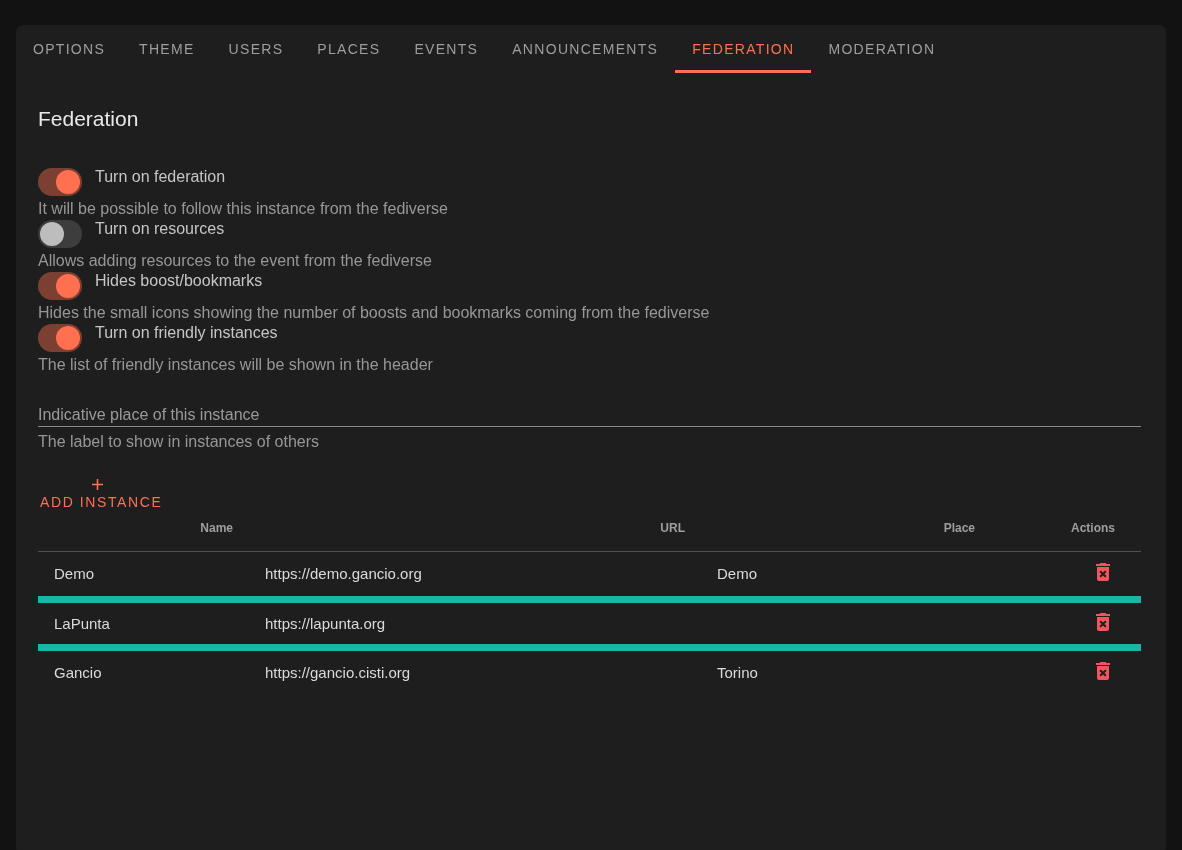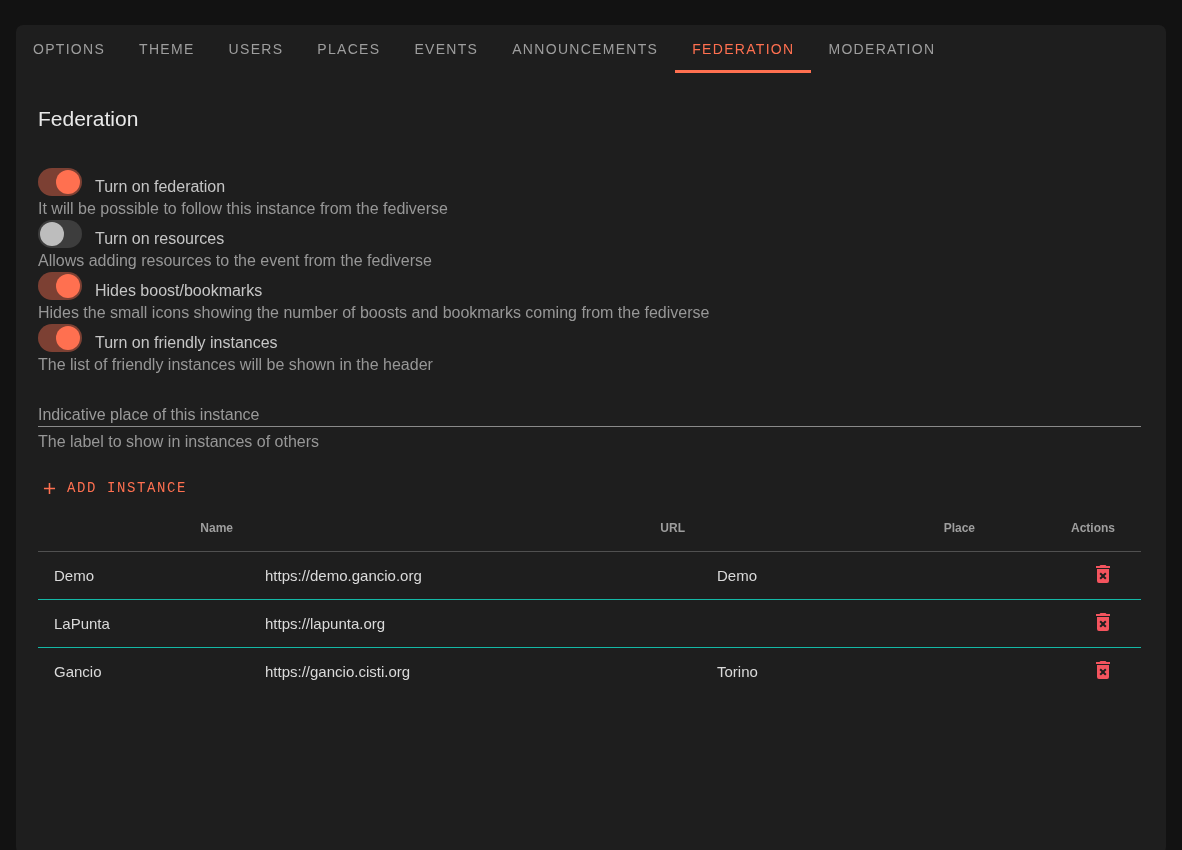--- a/index.html
+++ b/index.html
@@ -52,21 +52,21 @@
     font-size: 21px;
     line-height: 21px;
     font-weight: 400;
     color: #e9e9e9;
   }
   
   .switch-block { margin-top: 4px; }
   .switch-block.first { margin-top: 39px; }
   .switch-row {
     display: flex;
-    align-items: flex-end;
+    align-items: flex-start;
     height: 28px;
   }
   .toggle {
     position: relative;
     width: 44px; height: 28px;
     border-radius: 14px;
     cursor: pointer;
     flex: 0 0 auto;
   }
   .toggle[data-state="on"]  { background: rgba(255, 112, 80, 0.42); }
@@ -117,26 +117,27 @@
   .field .hint { margin-top: 8px; }
   
   .add-btn {
     margin-top: 26px;
     display: inline-flex;
     align-items: center;
     height: 26px;
     background: transparent;
     border: none;
     color: var(--accent, #ff7050);
-    font-family: Liberation Mono, monospace;
+    font-family: Liberation Sans, sans-serif;
     font-size: 14px;
     font-weight: 500;
     letter-spacing: 1.6px;
     cursor: pointer;
     padding: 0 2px;
+    flex-direction: column;
   }
   .add-btn .plus-icon { margin-right: 8px; display: inline-flex; }
   
   table.instances {
     margin-top: 4px;
     width: 100%;
     border-collapse: collapse;
     table-layout: fixed;
   }
   .col-name    { width: 211px; }
@@ -154,21 +155,21 @@
     border-bottom: 1px solid #505050;
   }
   table.instances th.actions { text-align: right; padding-right: 26px; }
   table.instances td {
     height: 48px;
     vertical-align: middle;
     padding: 0 16px;
     font-size: 15px;
     color: #dadada;
   }
-  table.instances tr + tr td { border-top: 1px solid #14b8a6; }
+  table.instances tr + tr td { border-top: 7px solid #14b8a6; }
   table.instances td.actions { text-align: right; padding-right: 26px; }
   .delete-btn {
     background: transparent;
     border: none;
     padding: 0;
     cursor: pointer;
     line-height: 0;
   }
 </style>
 </head>

